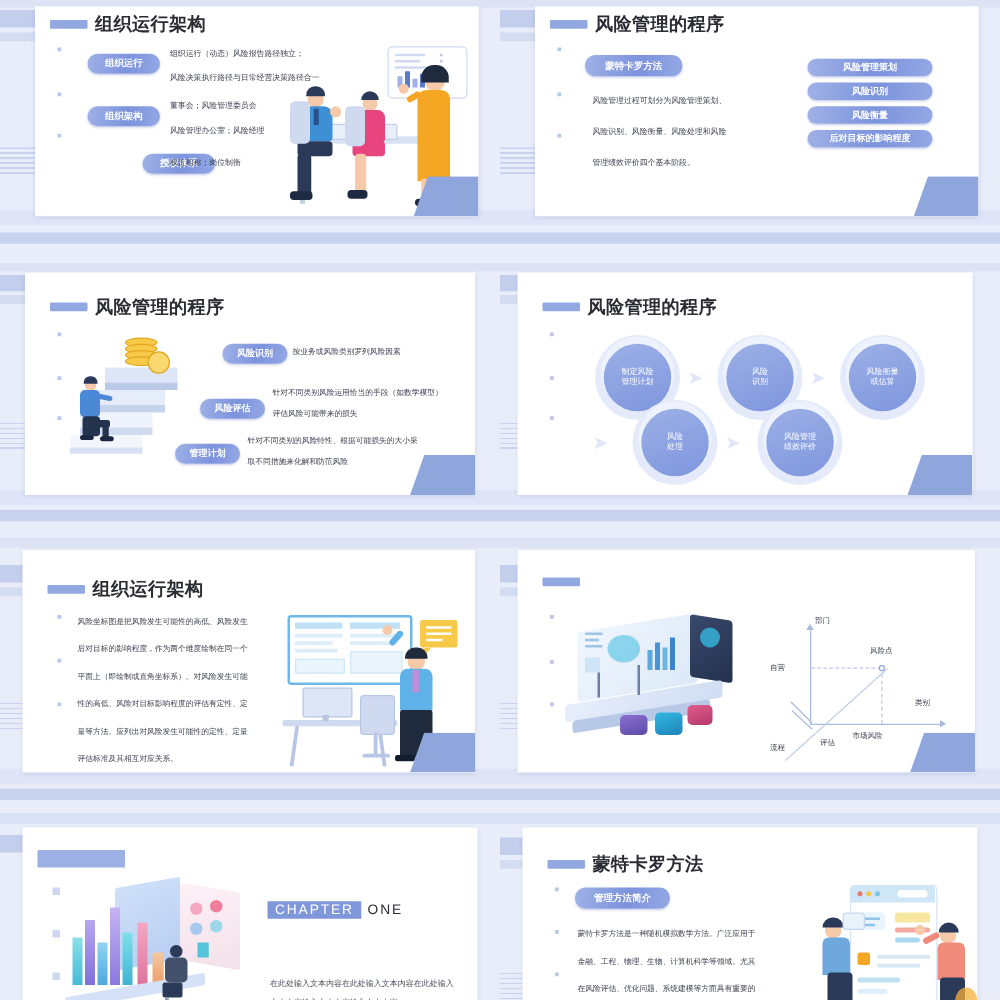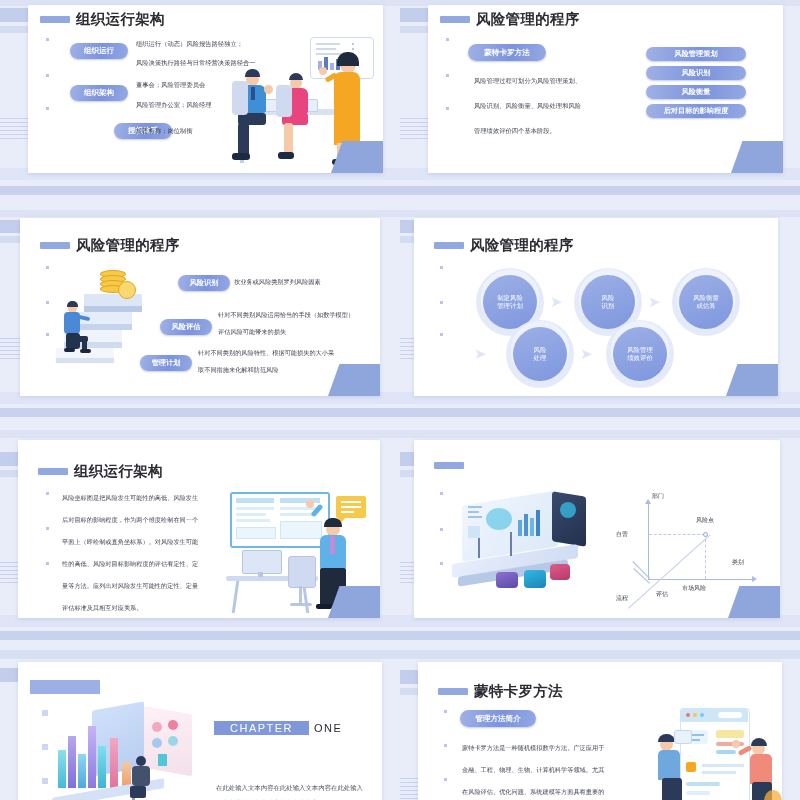--- a/index.html
+++ b/index.html
@@ -70,21 +70,21 @@
   .ax{position:absolute;background:#a9bcdf;}
   .axlbl{position:absolute;font-size:6px;color:#3a3f4d;white-space:nowrap;}
   .dash{position:absolute;border-top:1px dashed #bcc8e4;}
   .dashv{position:absolute;border-left:1px dashed #bcc8e4;}
   .diag{position:absolute;transform-origin:0 0;background:#c2cfe8;height:1px;}
   .riskpt{position:absolute;width:3px;height:3px;border-radius:50%;
         background:#fff;border:1px solid #8fa6dd;}
 
   
   .chapter-tag{display:inline-block;background:#8097da;color:#fff;
-        padding:1px 16px;font-size:11px;letter-spacing:1.5px;}
+        padding:1px 6px;font-size:11px;letter-spacing:1.5px;}
   .chapter-one{font-size:11px;letter-spacing:1.5px;color:#2b2b33;margin-left:5px;}
   .chapter-title{font-size:24px;font-weight:bold;color:#23262e;letter-spacing:1px;}
   .chapter-title .hl{color:#7e96de;}
   .chapter-sub{font-size:6.4px;color:#4a4f5c;line-height:2;white-space:nowrap;}
   .chapter-block{position:absolute;background:#9db0e6;}
   .chapter-sq{position:absolute;background:#cdd7f1;}
 
   
   .ill{position:absolute;}
   .sh{position:absolute;}

